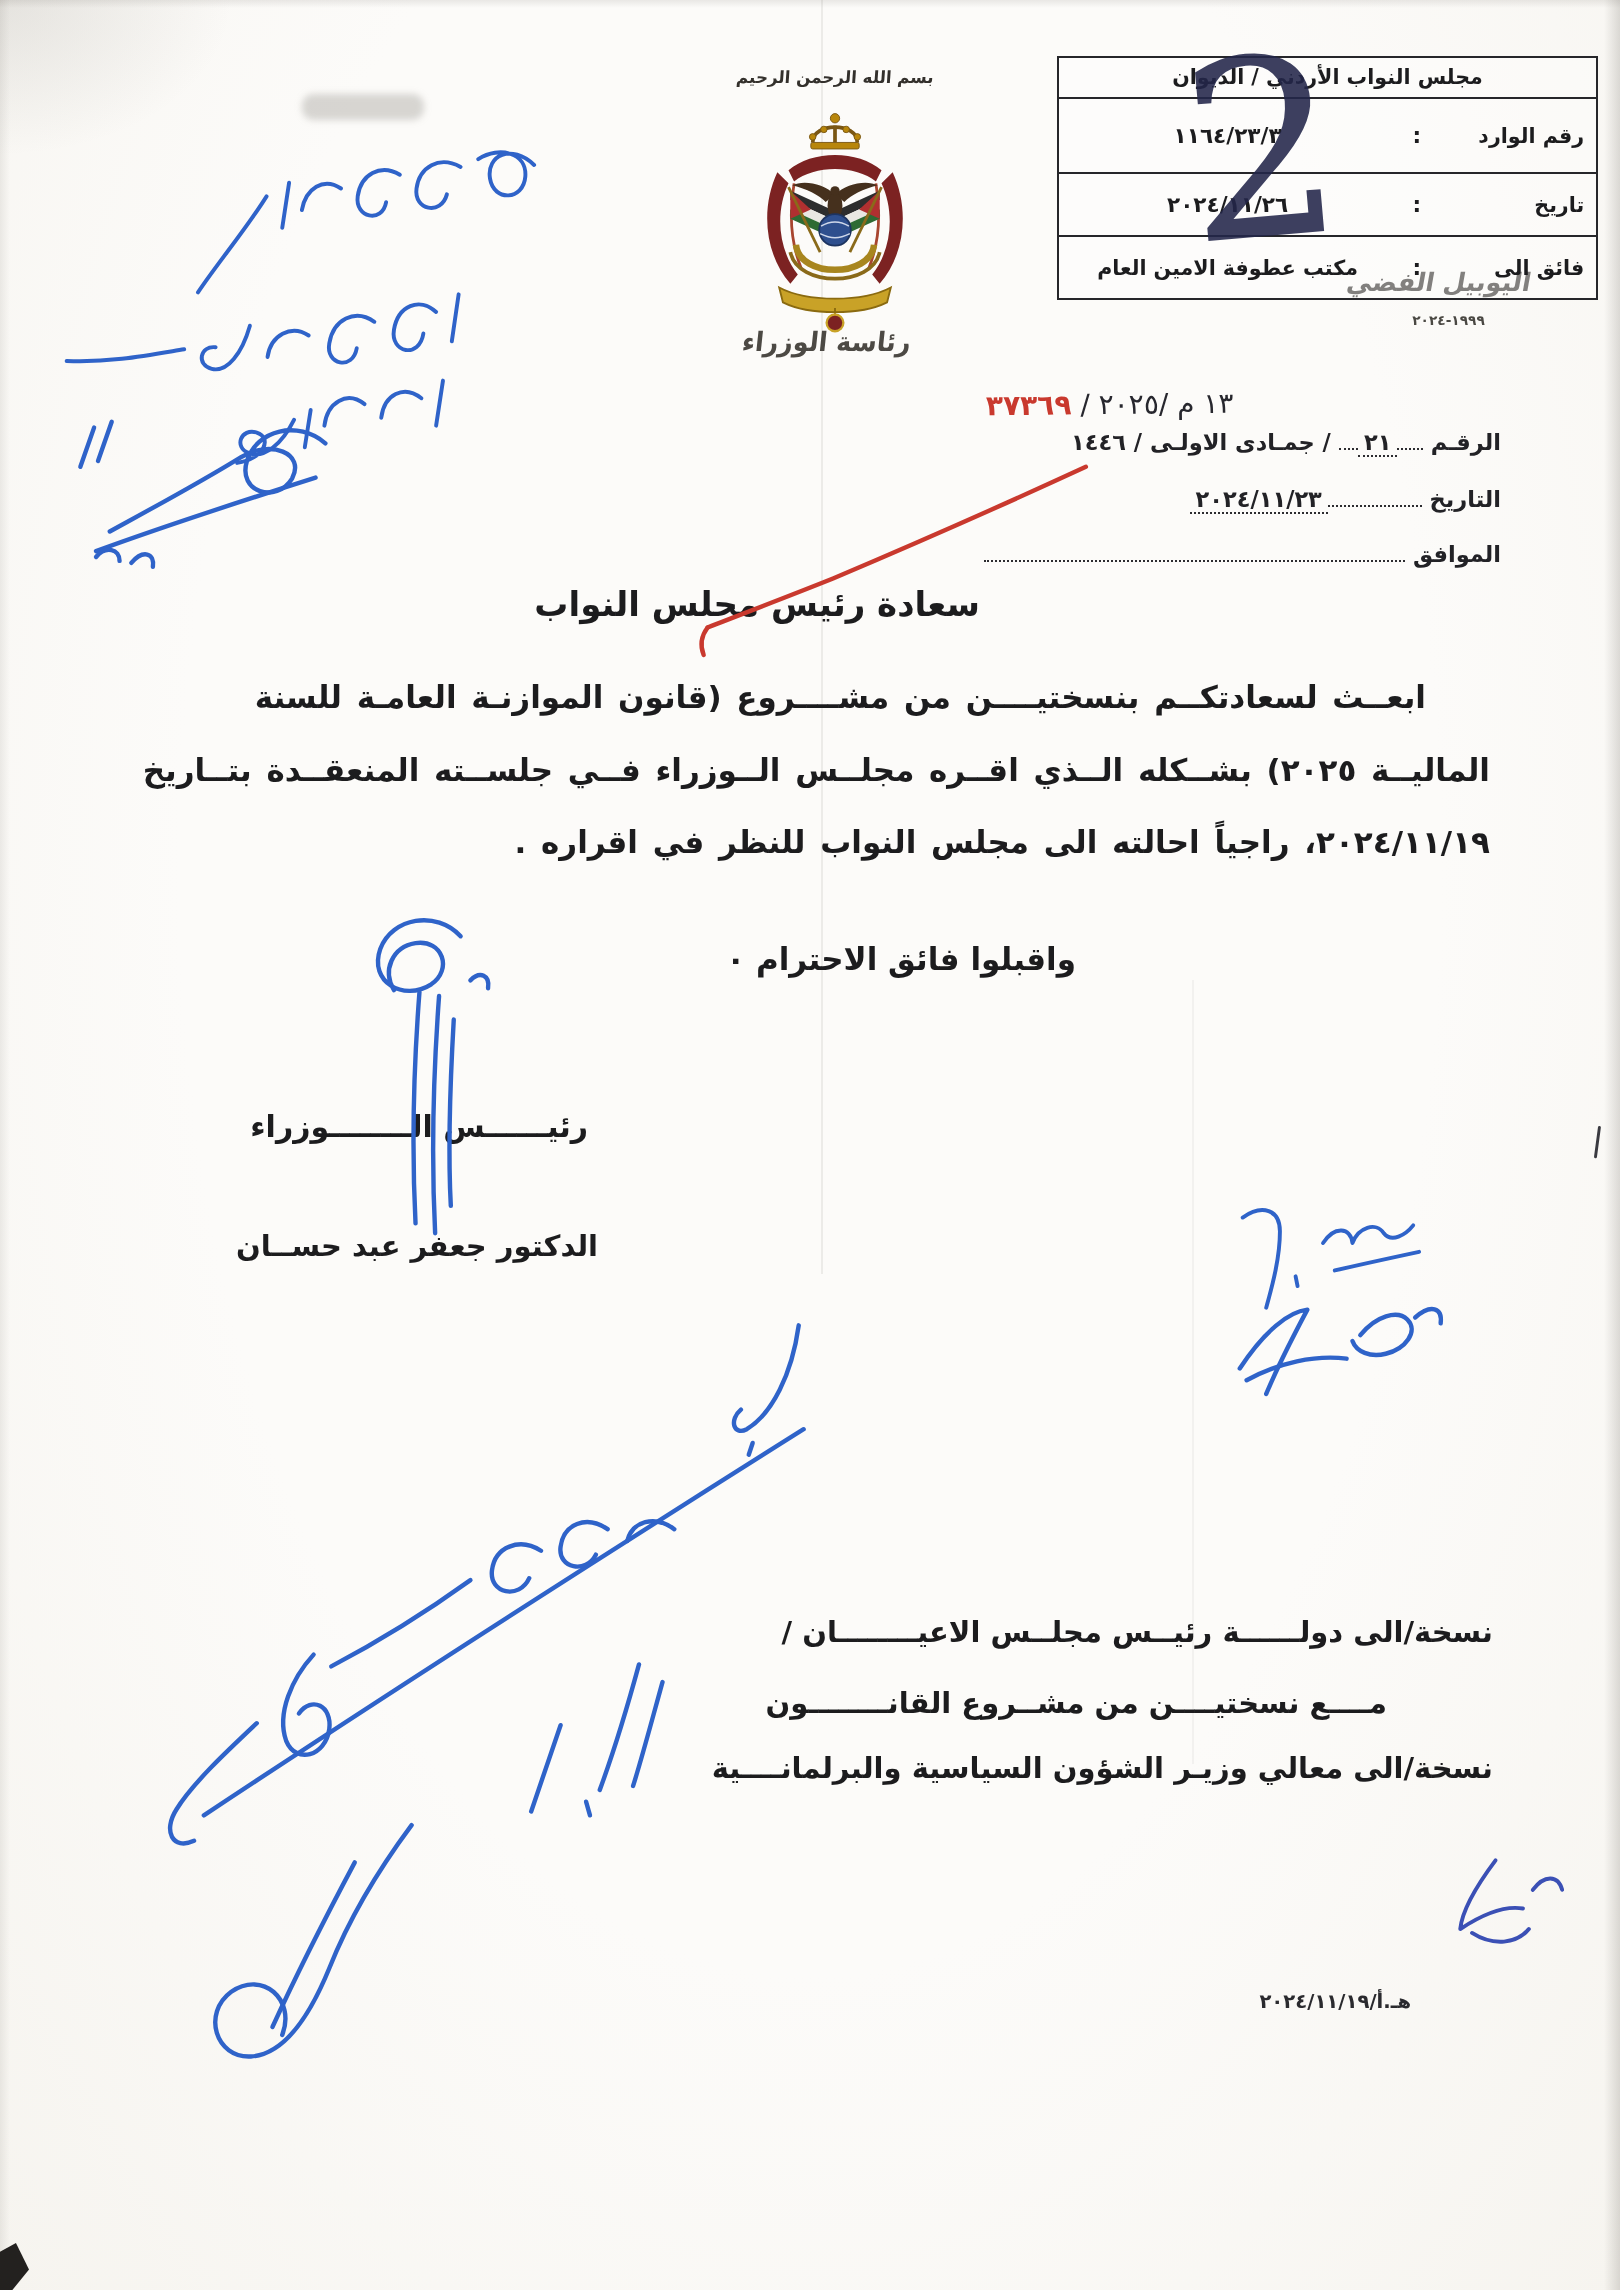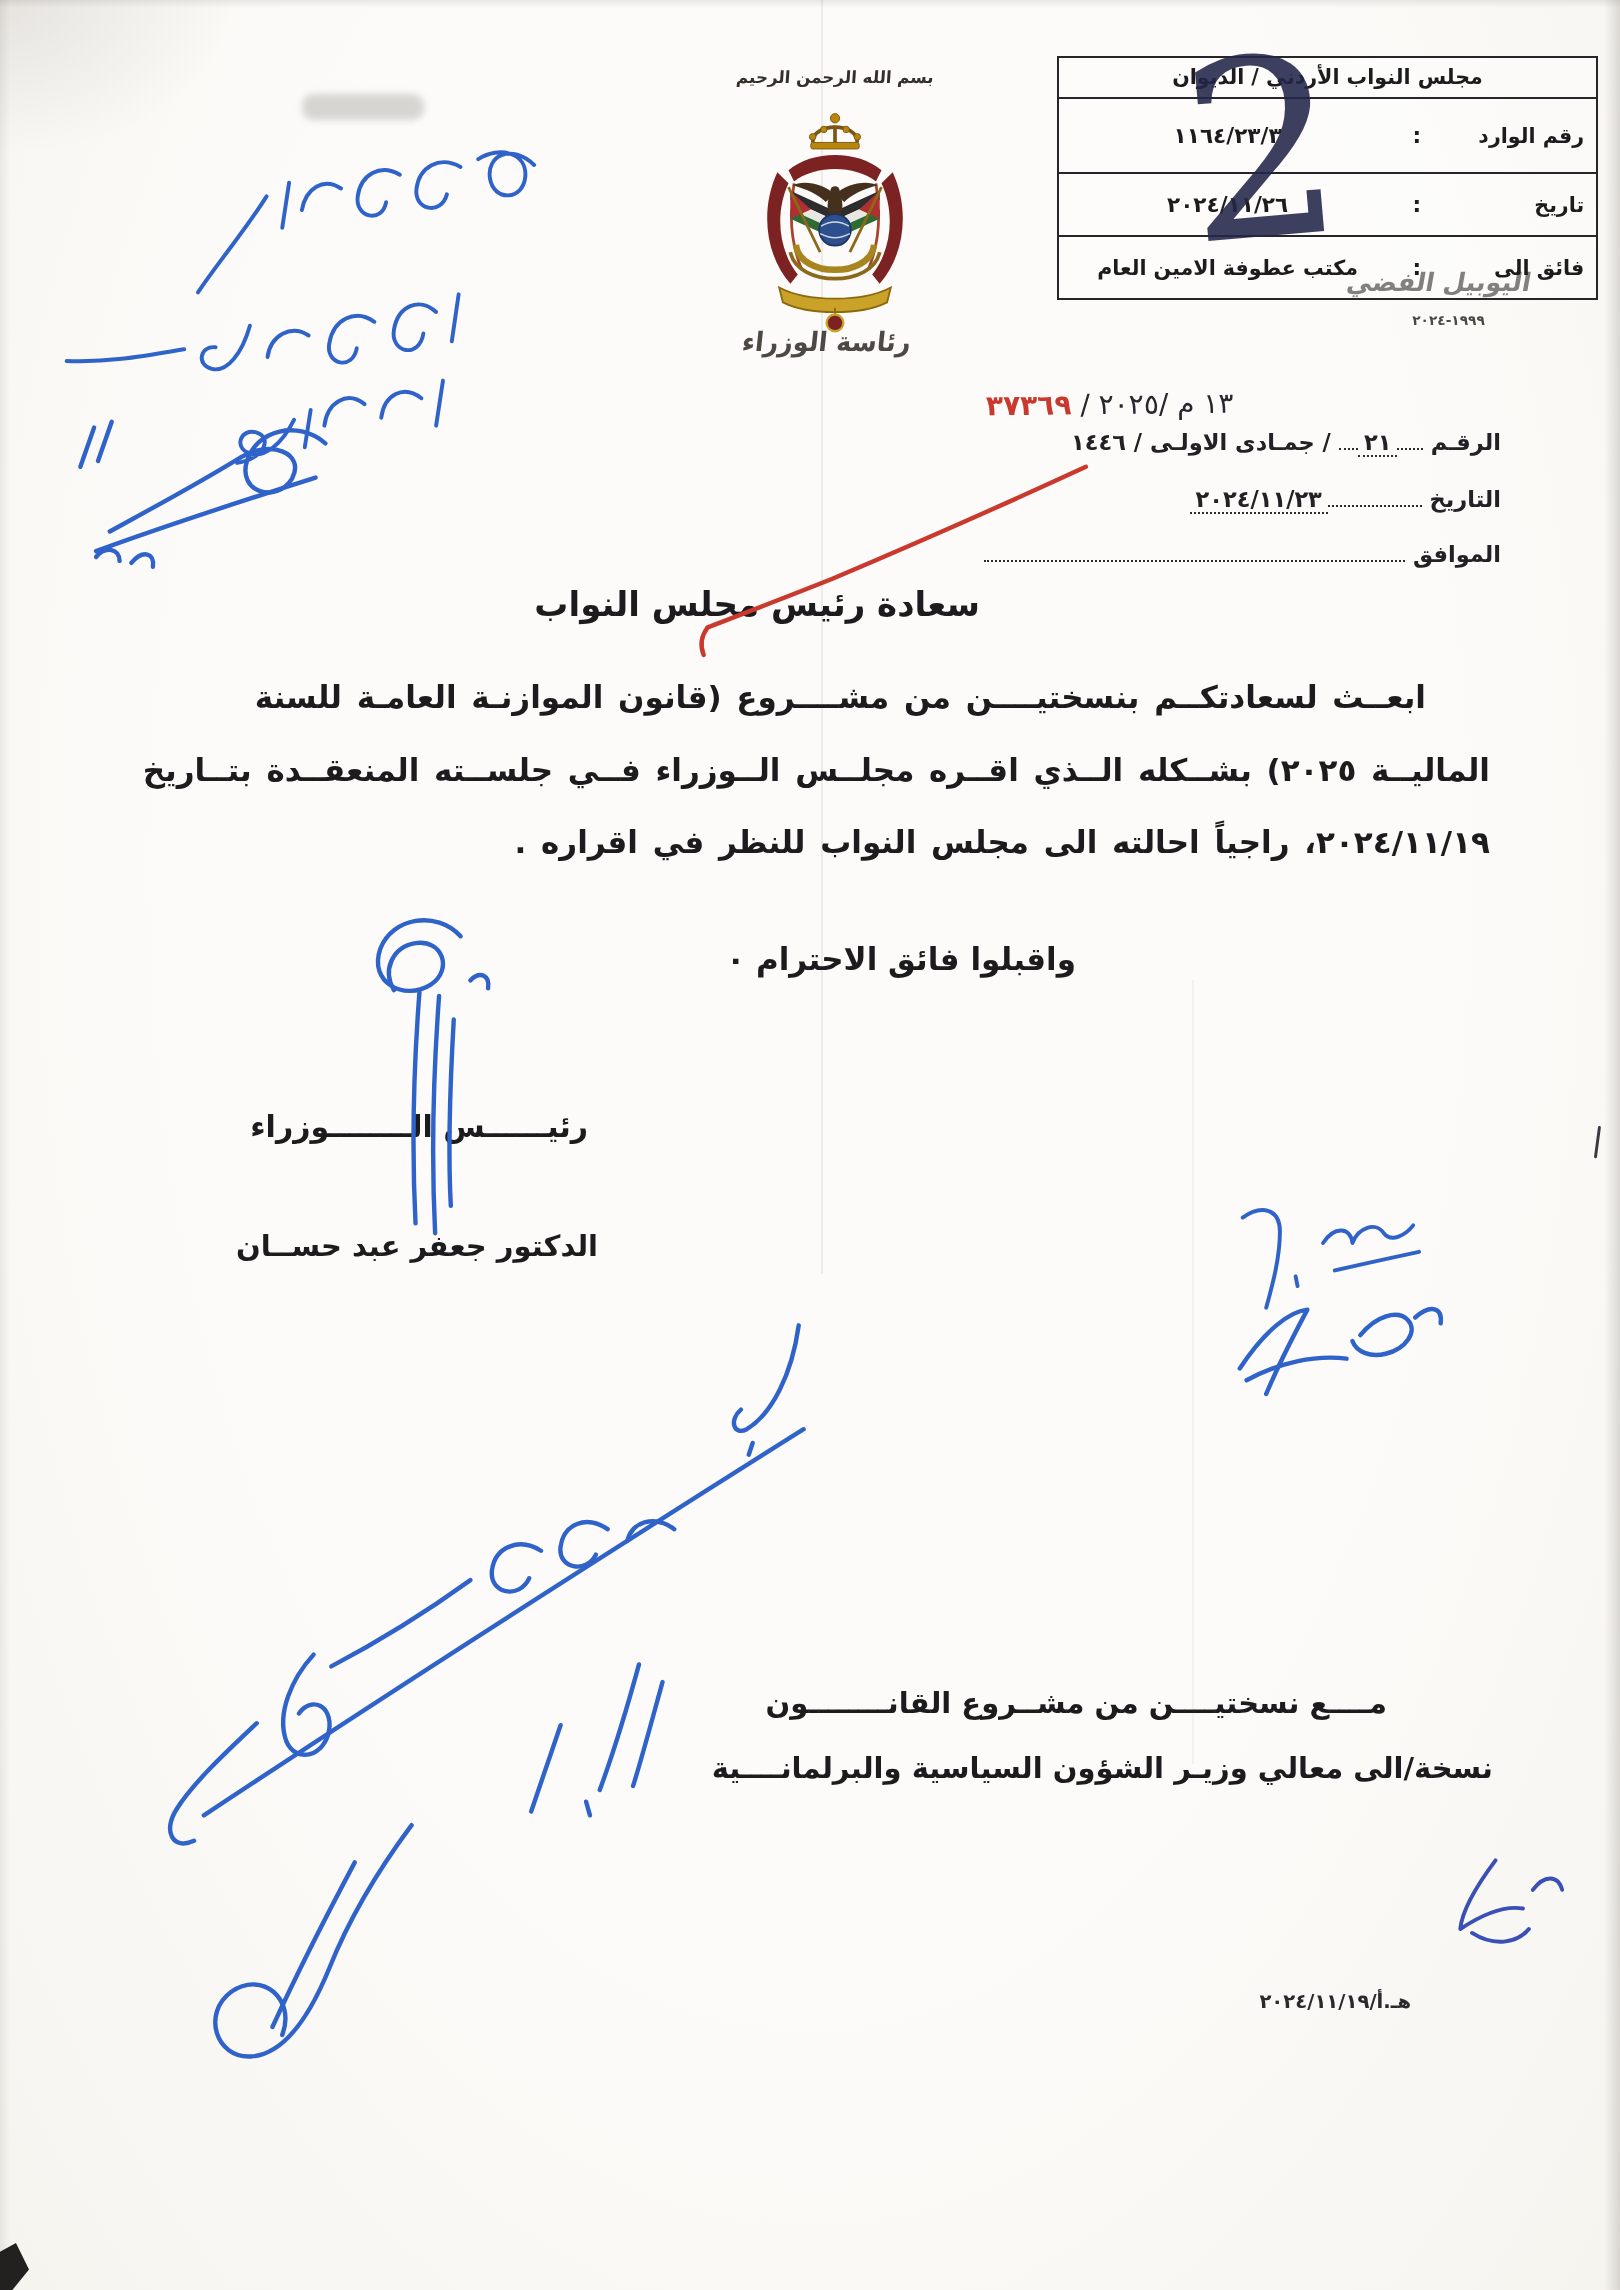--- a/index.html
+++ b/index.html
@@ -147,20 +147,21 @@
   </div>
 
   <div class="abs ar salutation">سعادة رئيس مجلس النواب</div>
   <div class="abs ar bodyline bl1">ابعــث لسعادتكــم بنسختيــــن من مشــــروع (قانون الموازنـة العامـة للسنة</div>
   <div class="abs ar bodyline bl2">الماليــة ٢٠٢٥) بشــكله الــذي اقــره مجلــس الــوزراء فــي جلســته المنعقــدة بتــاريخ</div>
   <div class="abs ar bodyline bl3">٢٠٢٤/١١/١٩، راجياً احالته الى مجلس النواب للنظر في اقراره .</div>
   <div class="abs ar closing">واقبلوا فائق الاحترام ٠</div>
   <div class="abs ar signer-title">رئيــــــس الــــــــوزراء</div>
   <div class="abs ar signer-name">الدكتور جعفر عبد  حســان</div>
 
+  <div class="abs ar copyline cp1">نسخة/الى دولــــــة رئيــس مجلــس الاعيــــــــان /</div>
   <div class="abs ar copyline cp2">مــــع نسختيــــن من مشــروع القانــــــــون</div>
   <div class="abs ar copyline cp3">نسخة/الى معالي وزيـر الشؤون السياسية والبرلمانــــية</div>
 
   <div class="abs ar footer-ref">هـ.أ/٢٠٢٤/١١/١٩</div>
 
   <svg class="abs overlay" width="1620" height="2291" viewBox="0 0 1653 2337">
 
     <g stroke="#c9392e" stroke-width="4.5" fill="none" stroke-linecap="round">
       <path d="M1108,476 C1030,512 930,556 850,590 C800,610 760,625 722,640"></path>
       <path d="M722,640 C716,648 714,658 718,668"></path>

